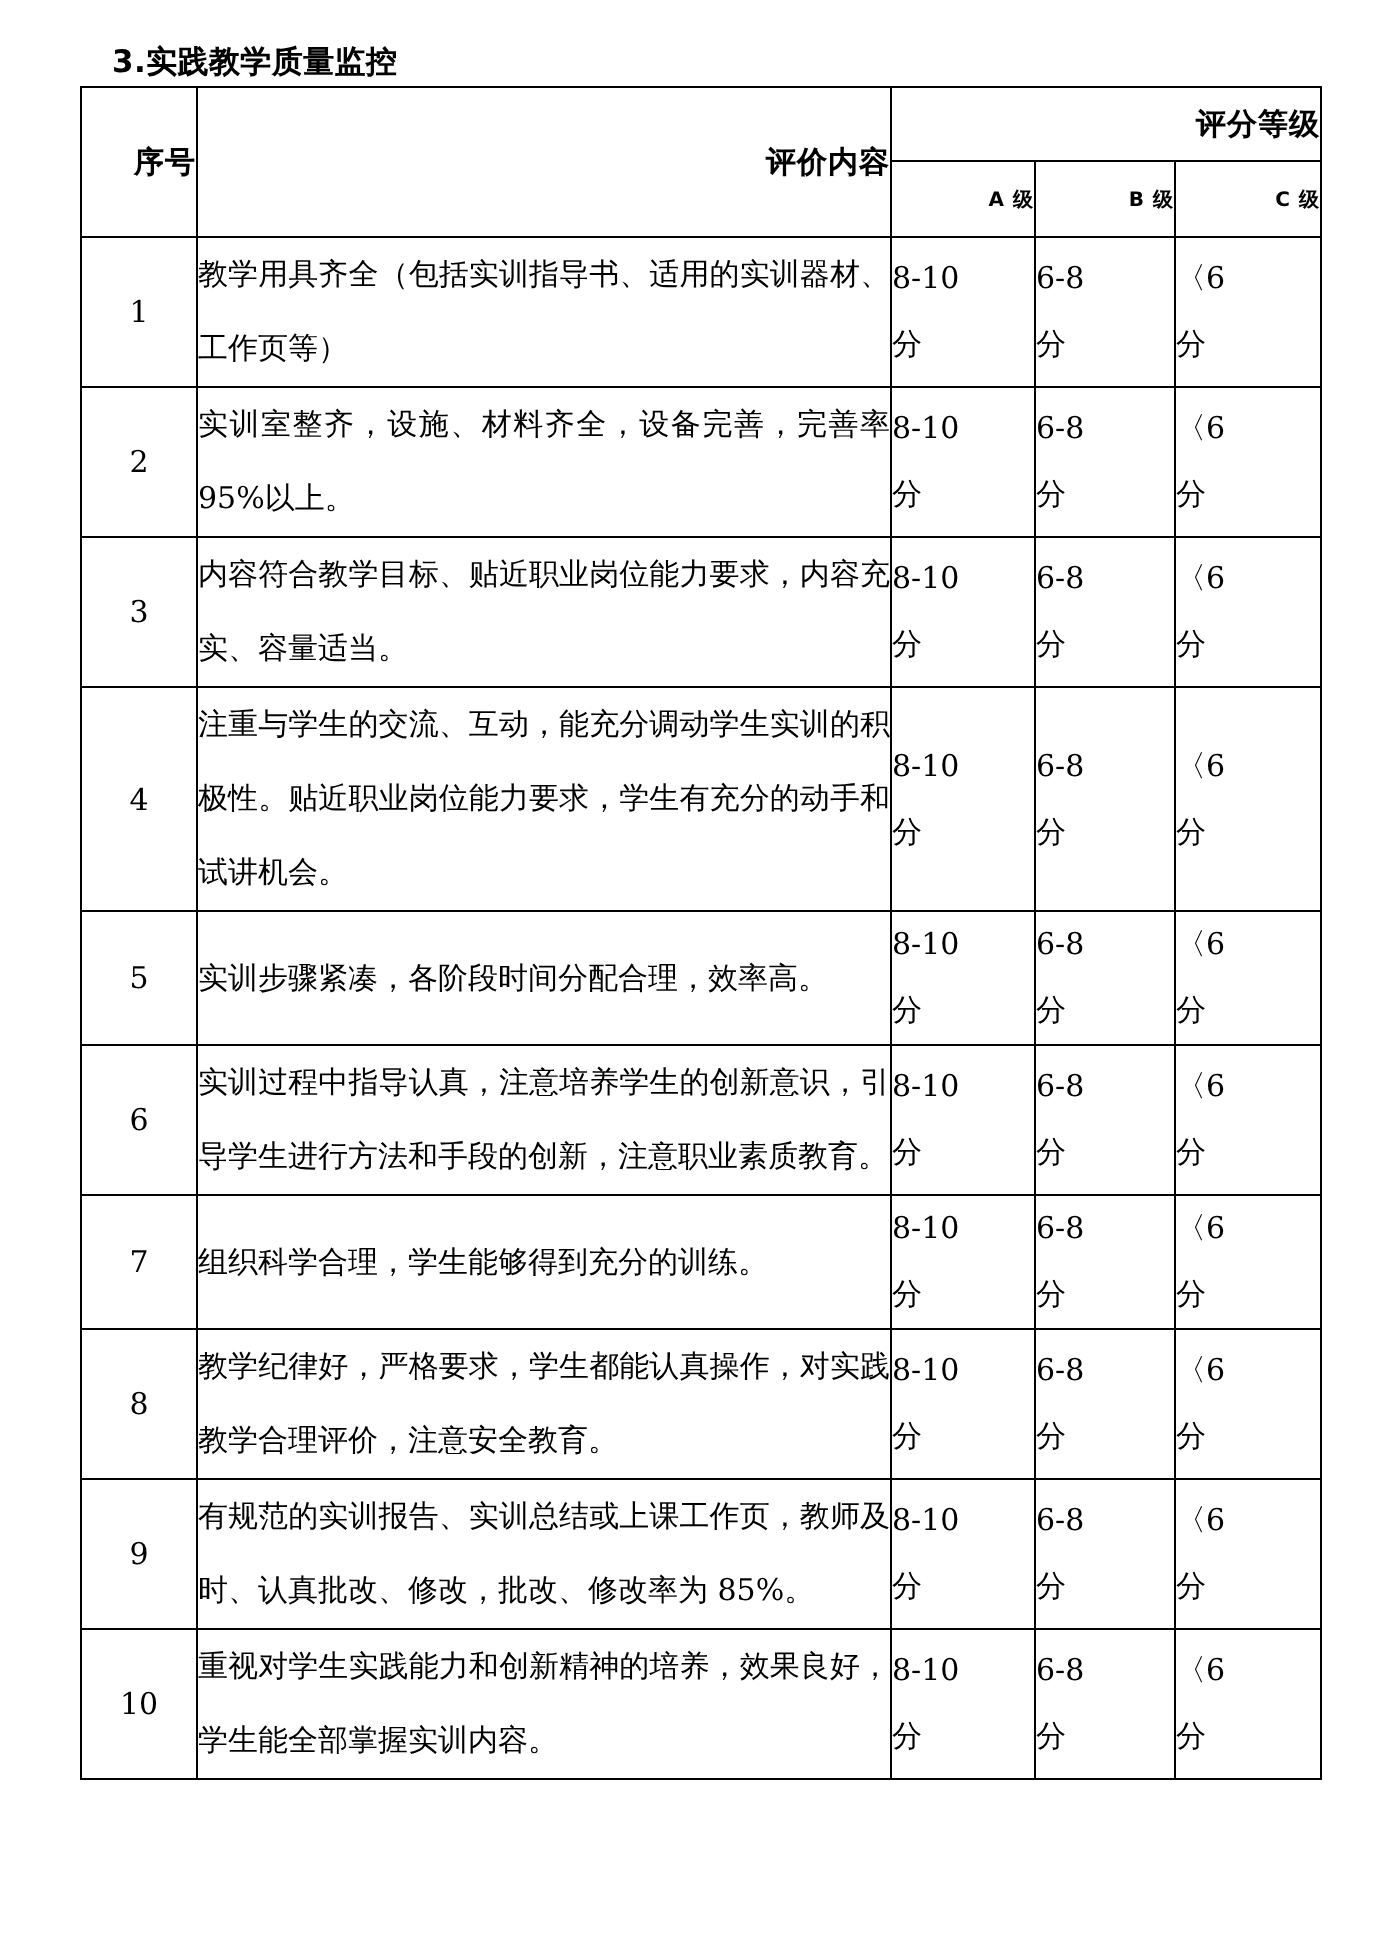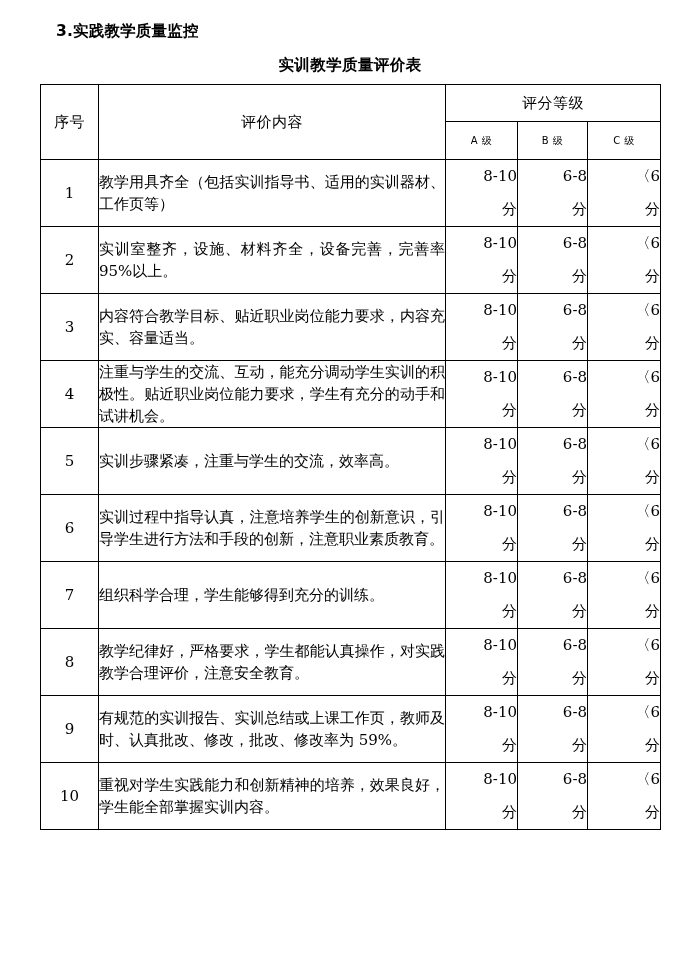--- a/index.html
+++ b/index.html
@@ -73,62 +73,61 @@
   }
 
   col.c-no      { width: 58px; }
   col.c-content { width: 347px; }
   col.c-a       { width: 72px; }
   col.c-b       { width: 70px; }
   col.c-c       { width: 73px; }
 
   th.h-no, th.h-content, th.h-grade, th.h-sub {
     font-family: "DejaVu Sans", "Liberation Sans", sans-serif;
-    font-weight: normal;
-    text-align: center;
+    font-weight: bold;
+    text-align: right;
     font-size: 15px;
     letter-spacing: 0.5px;
   }
   th.h-no      { height: 74px; }
   th.h-content { height: 74px; margin-left: 36px; }
   th.h-grade   { height: 36px; }
   th.h-sub     { height: 37px; font-size: 10px; }
 
   td.no {
     text-align: center;
     font-size: 15px;
     font-family: "DejaVu Serif", "Liberation Serif", serif;
   }
   td.content {
     text-align: justify;
     text-justify: inter-ideograph;
     font-size: 15px;
-    line-height: 22px;
+    line-height: 37px;
     padding: 5px 7px 5px 9px;
   }
   td.score {
-    text-align: right;
+    text-align: left;
     font-size: 15px;
     line-height: 33px;
     font-family: "DejaVu Serif", "Liberation Serif", serif;
     padding: 5px 14px;
   }
   td.score .sc {
     display: block;
   }
 </style>
 </head>
 <body>
 
 <div class="page">
 
   <h3 class="heading">3.实践教学质量监控</h3>
 
 
-  <div class="table-title">实训教学质量评价表</div>
 
   <div class="tbl-wrap">
     <table class="eval">
       <colgroup>
         <col class="c-no">
         <col class="c-content">
         <col class="c-a">
         <col class="c-b">
         <col class="c-c">
       </colgroup>
@@ -204,21 +203,21 @@
               <span class="sc">6-8</span>
               <span class="sc">分</span>
             </td>
             <td class="score">
               <span class="sc">〈6</span>
               <span class="sc">分</span>
             </td>
           </tr>
           <tr>
             <td class="no">5</td>
-            <td class="content">实训步骤紧凑，注重与学生的交流，效率高。</td>
+            <td class="content">实训步骤紧凑，各阶段时间分配合理，效率高。</td>
             <td class="score">
               <span class="sc">8-10</span>
               <span class="sc">分</span>
             </td>
             <td class="score">
               <span class="sc">6-8</span>
               <span class="sc">分</span>
             </td>
             <td class="score">
               <span class="sc">〈6</span>
@@ -268,21 +267,21 @@
               <span class="sc">6-8</span>
               <span class="sc">分</span>
             </td>
             <td class="score">
               <span class="sc">〈6</span>
               <span class="sc">分</span>
             </td>
           </tr>
           <tr>
             <td class="no">9</td>
-            <td class="content">有规范的实训报告、实训总结或上课工作页，教师及时、认真批改、修改，批改、修改率为 59%。</td>
+            <td class="content">有规范的实训报告、实训总结或上课工作页，教师及时、认真批改、修改，批改、修改率为 85%。</td>
             <td class="score">
               <span class="sc">8-10</span>
               <span class="sc">分</span>
             </td>
             <td class="score">
               <span class="sc">6-8</span>
               <span class="sc">分</span>
             </td>
             <td class="score">
               <span class="sc">〈6</span>

